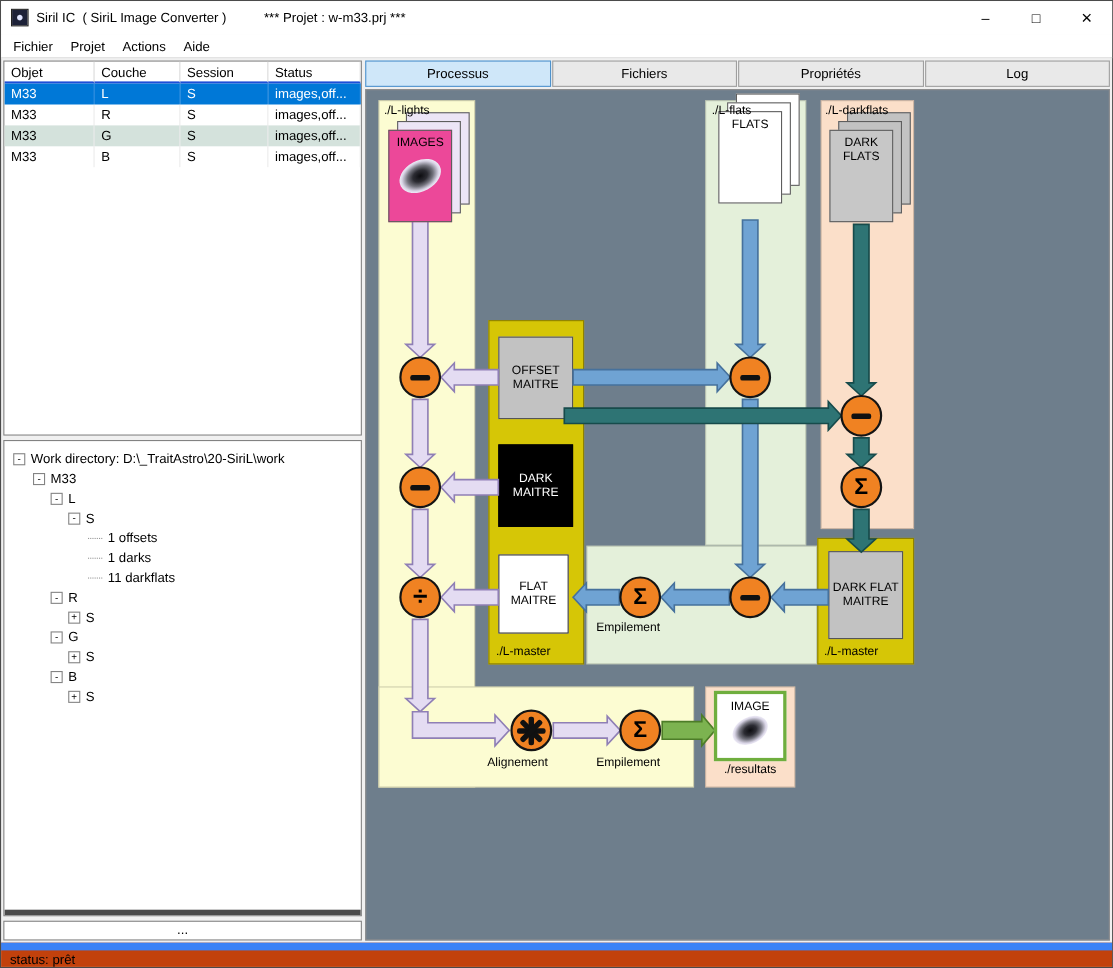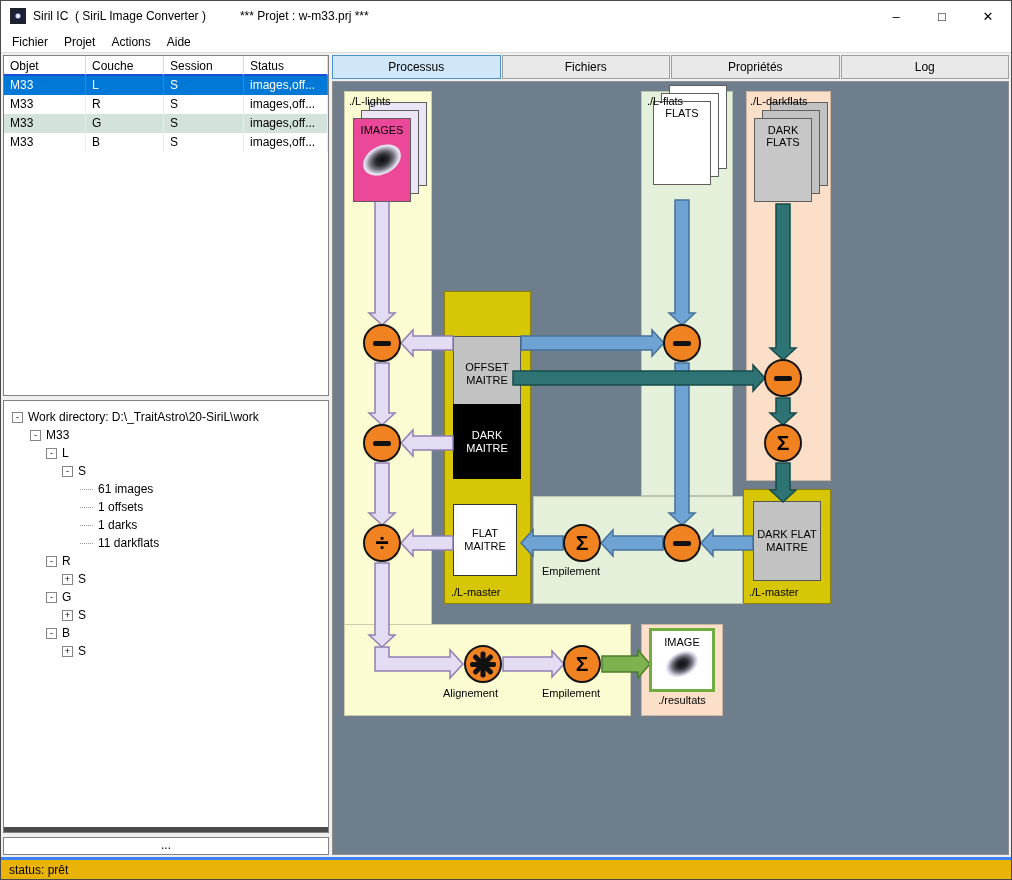--- a/index.html
+++ b/index.html
@@ -80,21 +80,21 @@
           font-size:11px; line-height:13px; padding:2px; }
   .mbox.gray  { background:#c2c2c2; border:1px solid #555; }
   .mbox.black { background:#000; color:#fff; border:1px solid #000; }
   .mbox.white { background:#fff; border:1px solid #333; }
 
   .result-card { position:absolute; left:316px; top:546px; width:66px; height:64px; background:#fff;
                  border:3px solid #6fae3e; display:flex; flex-direction:column; align-items:center; }
   .plabel { position:absolute; font-size:11px; color:#000; }
   .dlabel { position:absolute; font-size:11px; color:#000; text-align:left; }
 
-  .statusbar { flex:0 0 22px; background:#eab308; border-top:3px solid #3b82f6; display:flex; align-items:center; padding-left:8px; }
+  .statusbar { flex:0 0 22px; background:#c2410c; border-top:7px solid #3b82f6; display:flex; align-items:flex-end; padding-left:8px; }
 </style>
 </head>
 <body>
 
 <div class="window">
 
   <div class="titlebar">
     <div class="app-icon"></div>
     <span class="tb-title">Siril IC  ( SiriL Image Converter )</span>
     <span class="tb-project">*** Projet : w-m33.prj ***</span>
@@ -161,24 +161,20 @@
         <div class="tree-row d2">
           <span class="expander">-</span>
           <span>L</span>
         </div>
         <div class="tree-row d3">
           <span class="expander">-</span>
           <span>S</span>
         </div>
         <div class="tree-row d4">
           <span class="stub"></span>
-          <span>61 images</span>
-        </div>
-        <div class="tree-row d4">
-          <span class="stub"></span>
           <span>1 offsets</span>
         </div>
         <div class="tree-row d4">
           <span class="stub"></span>
           <span>1 darks</span>
         </div>
         <div class="tree-row d4">
           <span class="stub"></span>
           <span>11 darkflats</span>
         </div>
@@ -224,21 +220,21 @@
 
         <div class="panel" style="left:11px;top:9px;width:88px;height:625px;background:#fcfcd2;"></div>
         <div class="panel" style="left:11px;top:542px;width:287px;height:92px;background:#fcfcd2;"></div>
         <div class="panel" style="left:308px;top:9px;width:92px;height:405px;background:#e4f0da;"></div>
         <div class="panel" style="left:200px;top:414px;width:210px;height:108px;background:#e4f0da;"></div>
         <div class="panel" style="left:413px;top:9px;width:85px;height:390px;background:#fbdfc9;"></div>
         <div class="panel" style="left:111px;top:209px;width:87px;height:313px;background:#d6c606;border-color:#8d8100;"></div>
         <div class="panel" style="left:410px;top:407px;width:88px;height:115px;background:#d6c606;border-color:#8d8100;"></div>
         <div class="panel" style="left:308px;top:542px;width:82px;height:92px;background:#fbdfc9;"></div>
 
-        <div class="mbox gray" style="left:120px;top:224px;width:68px;height:75px;margin-top:30px;">OFFSET MAITRE</div>
+        <div class="mbox gray" style="left:120px;top:224px;width:68px;height:75px;">OFFSET MAITRE</div>
         <div class="mbox black" style="left:120px;top:322px;width:68px;height:75px;">DARK MAITRE</div>
         <div class="mbox white" style="left:120px;top:422px;width:64px;height:72px;">FLAT MAITRE</div>
         <div class="mbox gray" style="left:420px;top:419px;width:68px;height:80px;">DARK FLAT MAITRE</div>
 
         <svg class="arrows" width="672" height="776" viewBox="0 0 672 776">
           <path class="lav" d="M42,118 L56,118 L56,231 L62,231 L49,243 L36,231 L42,231 Z"></path>
           <path class="lav" d="M42,281 L56,281 L56,331 L62,331 L49,343 L36,331 L42,331 Z"></path>
           <path class="lav" d="M42,381 L56,381 L56,431 L62,431 L49,443 L36,431 L42,431 Z"></path>
           <path class="lav" d="M42,481 L56,481 L56,553 L62,553 L49,565 L36,553 L42,553 Z"></path>
           <path class="lav" d="M42,565 L56,565 L56,575 L117,575 L117,568 L130,582 L117,596 L117,589 L42,589 Z"></path>

